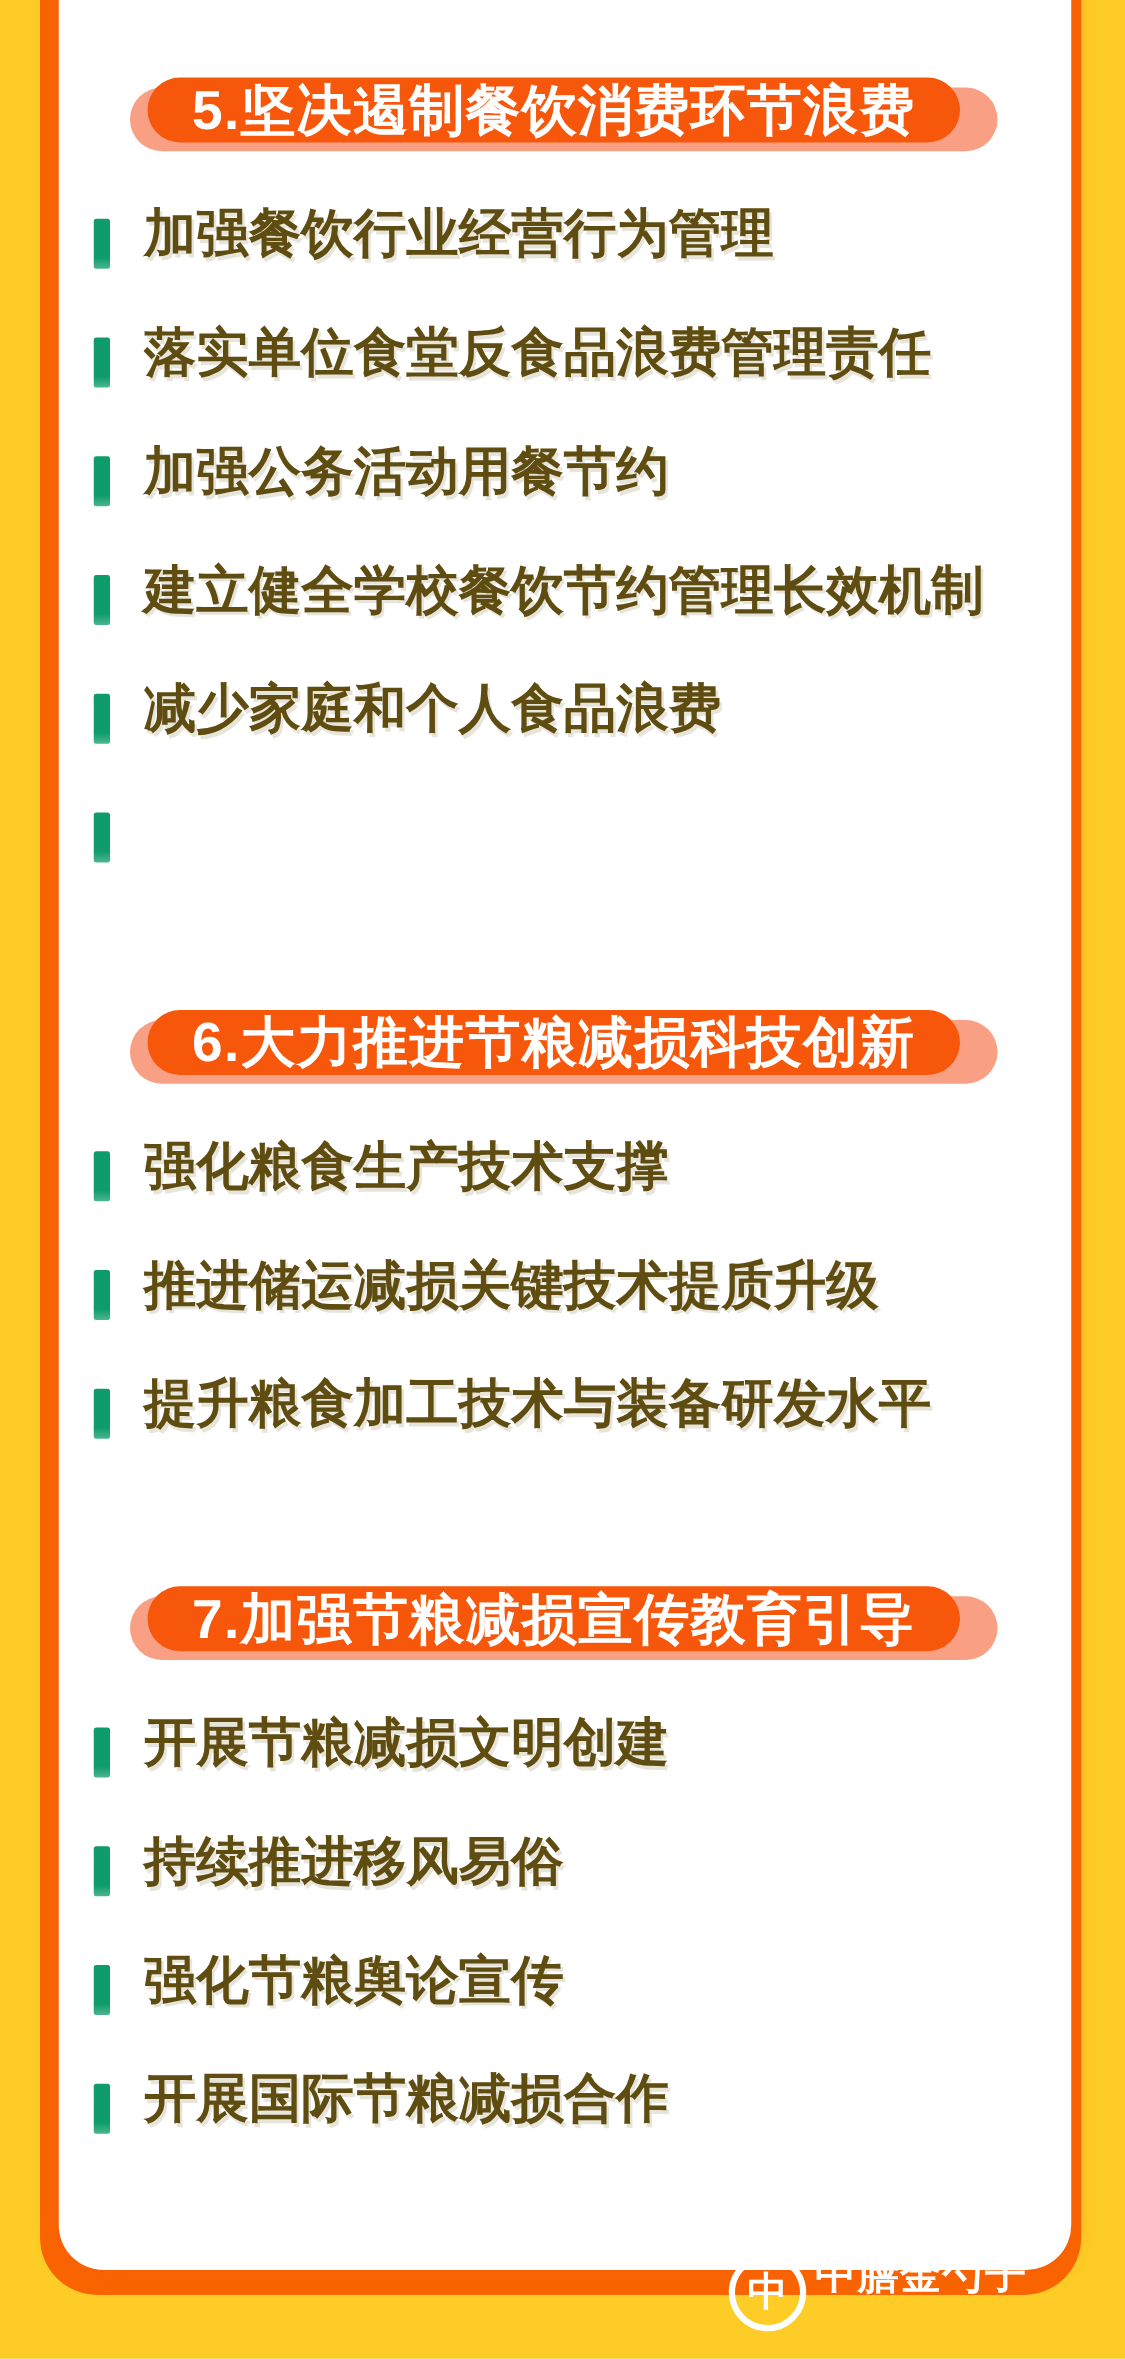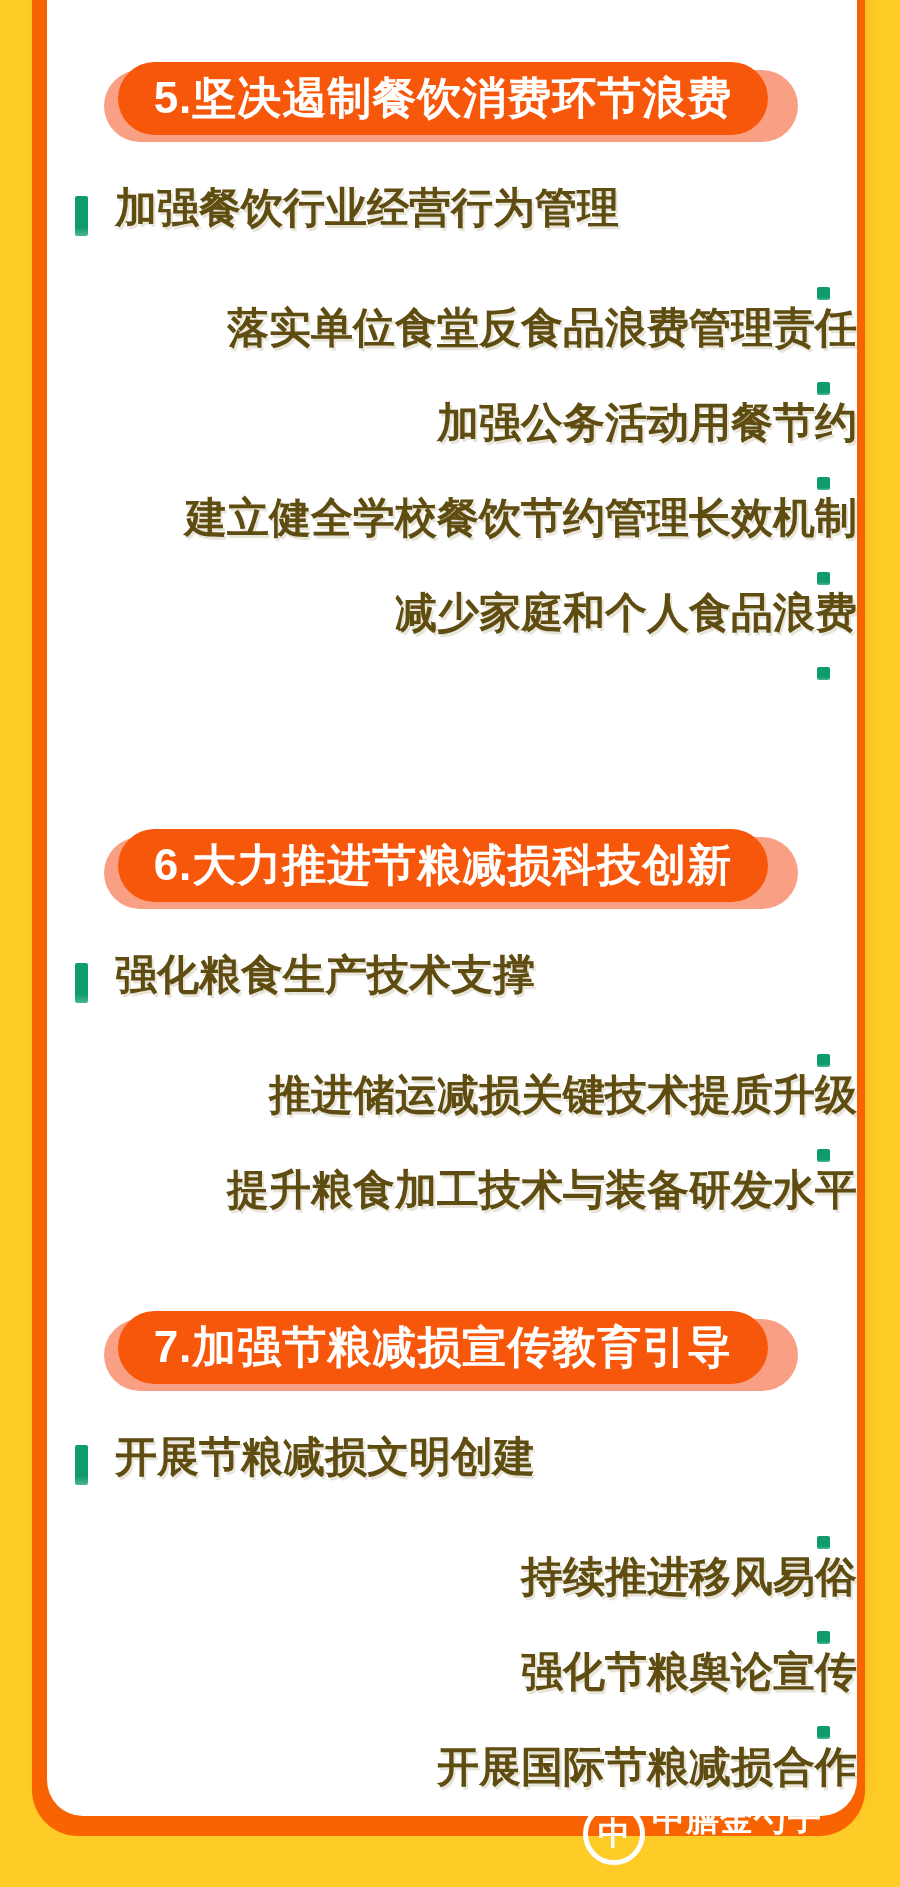--- a/index.html
+++ b/index.html
@@ -36,21 +36,21 @@
     background:var(--card);
     border-radius:0 0 36px 36px;
     box-shadow:0 0 16px 3px rgba(246,90,10,0.45);
     box-sizing:border-box;
     padding:122px 0 0 28px;
   }
   .sec + .sec{margin-top:118px;}
   
   .pill-wrap{
     position:relative;
-    width:650px;height:73px;
+    width:650px;height:52px;
     margin-left:43px;
     margin-bottom:57px;
   }
   .pill-back{
     position:absolute;
     left:-14px;right:-30px;top:8px;bottom:-7px;
     background:var(--header-pill-shadow);
     border-radius:999px;
   }
   .pill{
@@ -66,21 +66,21 @@
     font-weight:900;
     letter-spacing:1px;
     white-space:nowrap;
   }
   
   .items{list-style:none;margin:0;padding:0;}
   .items li{
     display:flex;align-items:flex-end;
     height:44px;
   }
-  .items li + li{margin-top:51px;flex-direction:column;}
+  .items li + li{margin-top:51px;}
   .bullet{
     flex:0 0 13px;
     width:13px;height:40px;
     background:linear-gradient(180deg,var(--bullet) 0%,var(--bullet) 78%,#4cb68e 100%);
     border-radius:2px;
     margin-right:27px;
   }
   .txt{
     color:var(--item-text);
     font-size:42px;

